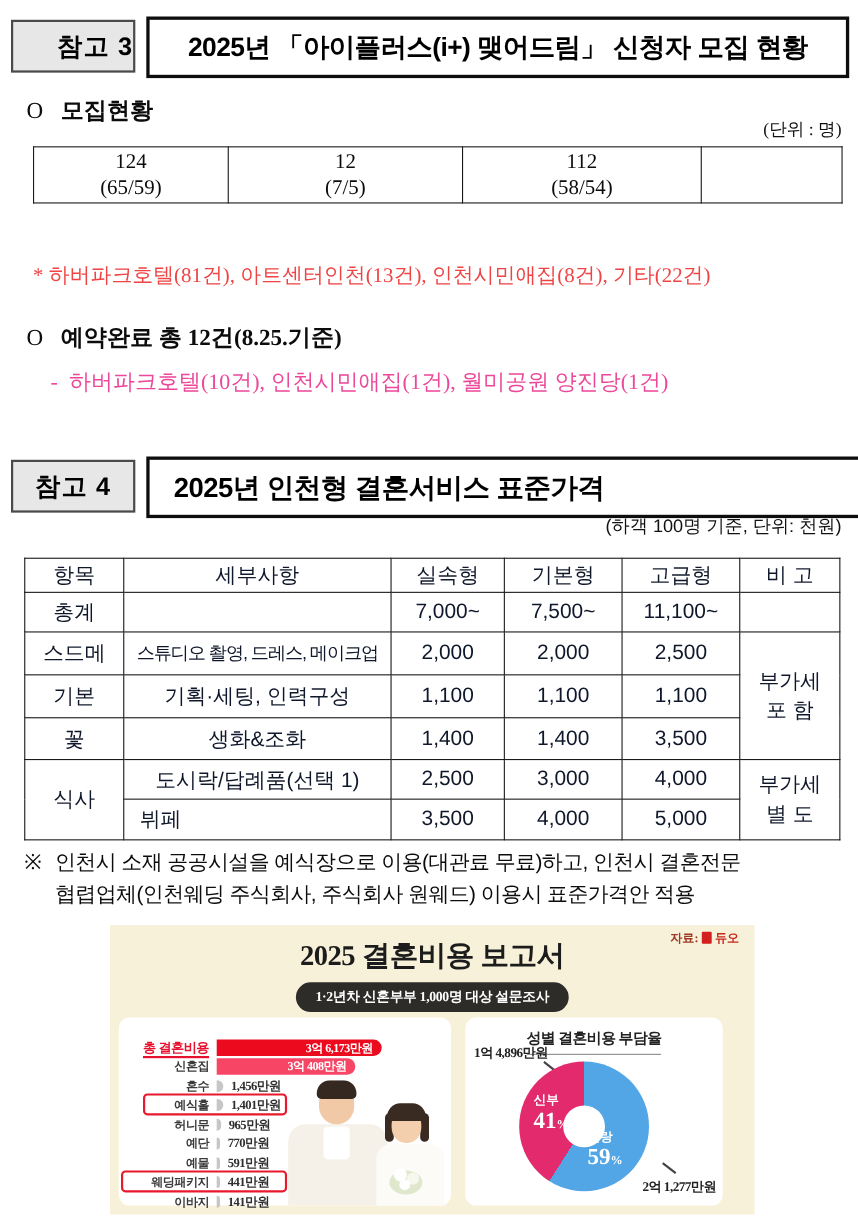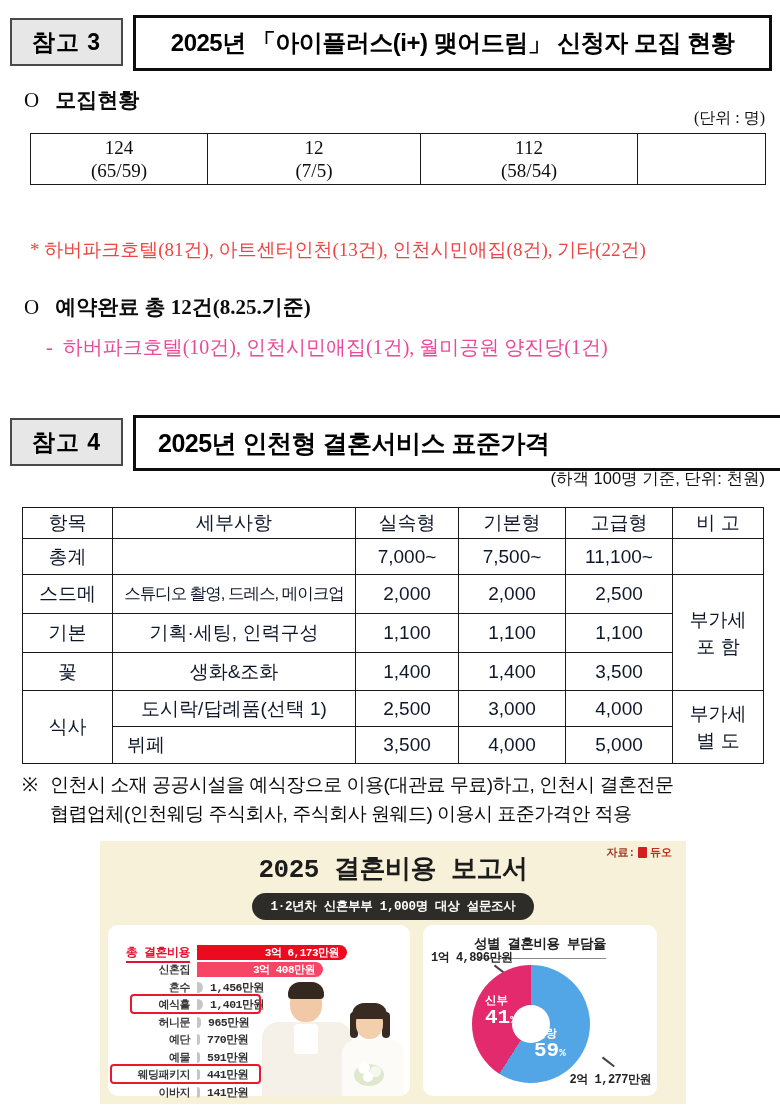--- a/index.html
+++ b/index.html
@@ -6,21 +6,21 @@
   .page{position:relative;width:780px;height:1112px;background:#fff;font-family:"Liberation Serif",serif;color:#111;}
   .sans{font-family:"Liberation Sans",sans-serif;}
 
   
   .ref-badge{position:absolute;left:10px;width:109px;height:44px;background:#e7e7e7;border:2px solid #4a4a4a;
              display:flex;align-items:center;justify-content:center;font-weight:bold;font-size:23px;
              font-family:"Liberation Sans",sans-serif;letter-spacing:1px;color:#000;}
   .ref-titlebox{position:absolute;left:133px;width:633px;height:50px;border:3px solid #0d0d0d;background:#fff;
              display:flex;align-items:center;font-weight:bold;font-size:24px;
              font-family:"Liberation Sans",sans-serif;color:#000;letter-spacing:-0.5px;}
-  .ref3-badge{top:18px;} .ref3-title{top:15px;justify-content:center;}
+  .ref3-badge{top:18px;justify-content:flex-end;} .ref3-title{top:15px;justify-content:center;}
   .ref4-badge{top:418px;} .ref4-title{top:415px;padding-left:22px;font-size:25px;}
 
   
   .o-heading{position:absolute;left:24px;font-size:21px;font-weight:600;color:#0c0c0c;}
   .o-heading .bullet{display:inline-block;margin-right:16px;font-weight:500;}
   .unit-note{position:absolute;right:15px;font-size:16px;color:#111;}
   .footnote{position:absolute;left:30px;font-size:19px;color:#ef4444;}
   .dash-line{position:absolute;left:46px;font-size:20px;color:#ec4899;}
   .dash-line .bullet{margin-right:10px;}
 
@@ -41,21 +41,21 @@
   .t2 .small{font-size:16.5px;letter-spacing:-1px;}
   .t2 .vat div{line-height:27px;}
   .t2 tr.dotted td{border-top:1.2px dotted #9a9a9a;}
 
   .big-note{position:absolute;left:22px;top:770px;display:flex;font-size:19px;line-height:29px;color:#0c0c0c;
       font-family:"Liberation Sans",sans-serif;letter-spacing:-0.5px;}
   .big-note .marker{width:28px;flex:none;}
 
   
   .ig{position:absolute;left:100px;top:841px;width:586px;height:263px;background:#f8f1da;
-      font-family:Liberation Mono, monospace;}
+      font-family:Liberation Serif, serif;}
   .ig-source{position:absolute;top:4px;right:14px;font-size:11px;font-weight:bold;color:#9c3a23;
       display:flex;align-items:center;gap:3px;}
   .ig-source .logo{display:inline-block;width:9px;height:11px;background:#d21f1f;border-radius:1px;}
   .ig-source .brand{color:#c62a1d;}
   .ig-title{text-align:center;margin:0;padding-top:10px;font-size:26px;font-weight:800;color:#1c1c1c;letter-spacing:-0.5px;}
   .ig-pill{margin:7px auto 0;width:fit-content;background:#2d2c29;color:#fff;font-size:12.5px;font-weight:bold;
       padding:5px 18px;border-radius:20px;letter-spacing:-0.3px;}
 
   .card{position:absolute;top:84px;background:#fff;border-radius:10px;}
   .card-left{left:8px;width:302px;height:171px;}

